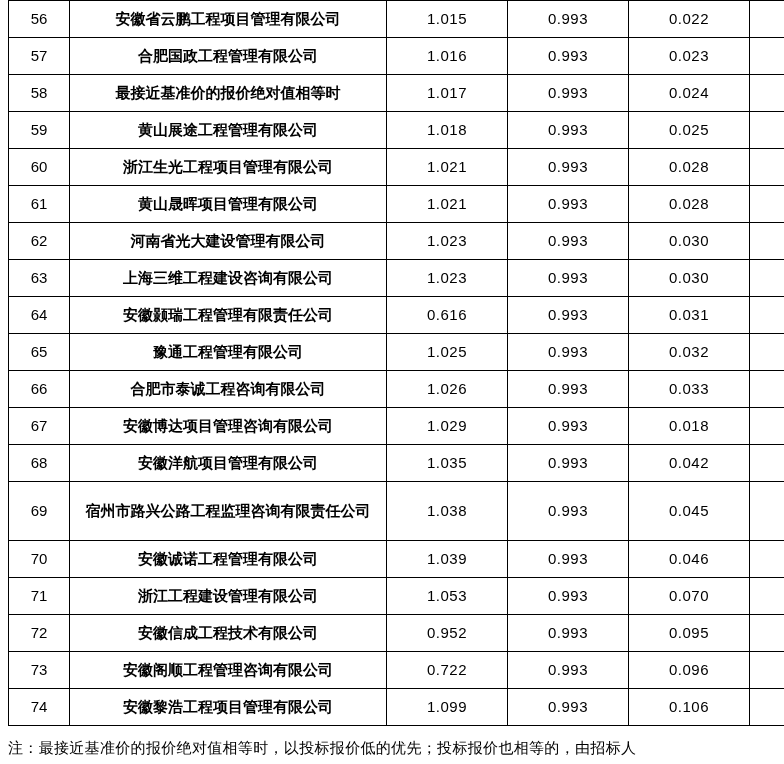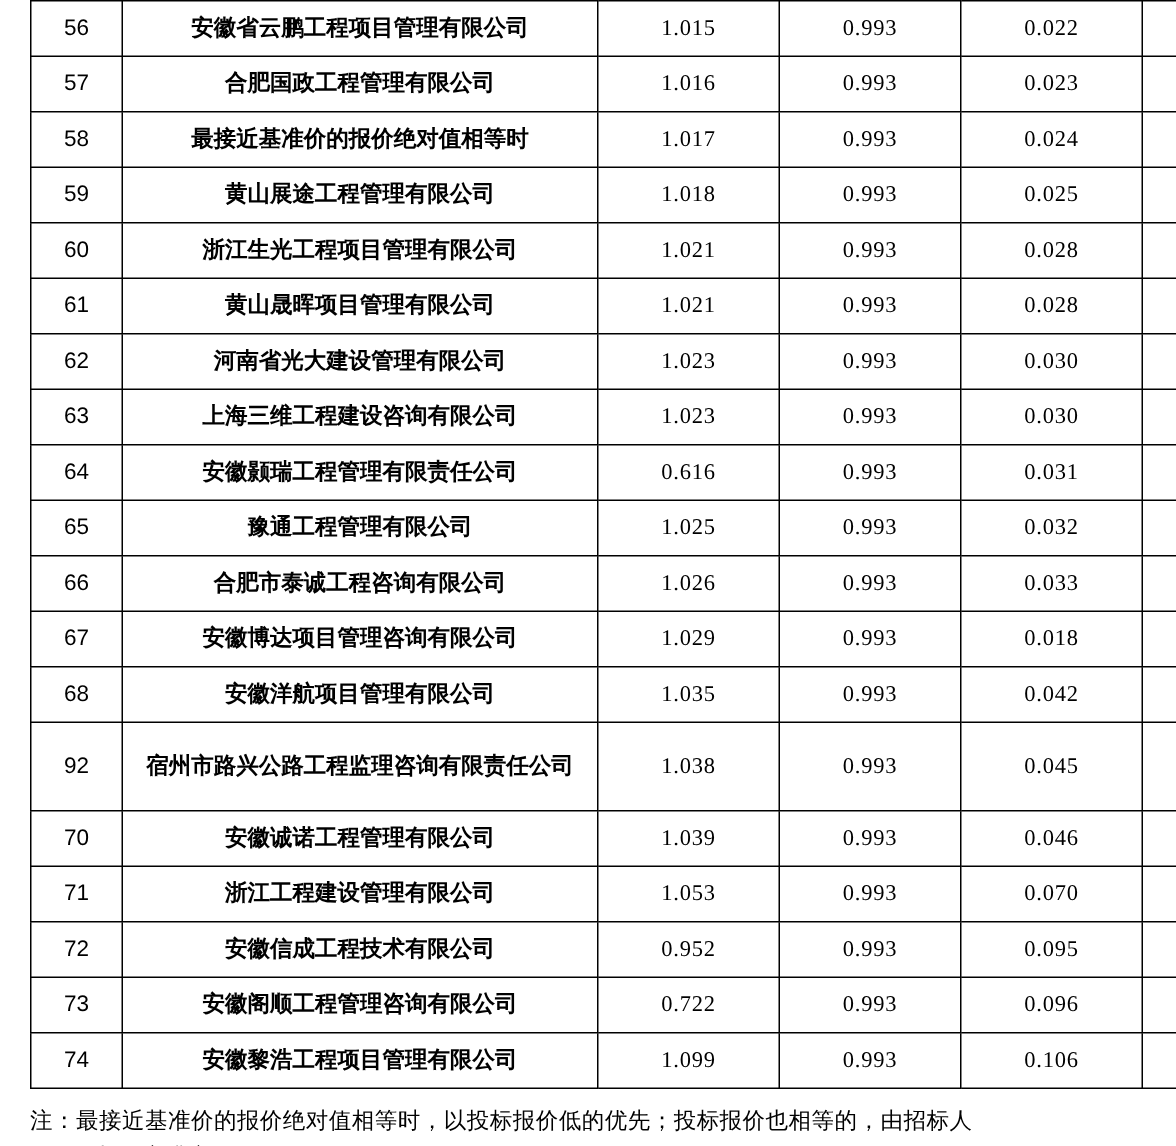--- a/index.html
+++ b/index.html
@@ -12,21 +12,20 @@
     background: #ffffff;
     font-family: "Liberation Sans", sans-serif;
     color: #000000;
     overflow: hidden;
   }
   .page {
     width: 644px;
     height: 764px;
     position: relative;
     box-sizing: border-box;
-    margin-left: 12px;
   }
   table.bid-table {
     border-collapse: collapse;
     width: 768px;
     margin: 0 8px 0 8px;
     table-layout: fixed;
   }
   table.bid-table td {
     border: 1px solid #000000;
     height: 34px;
@@ -39,21 +38,21 @@
   td.col-index {
     width: 56px;
   }
   td.col-name {
     width: 312px;
     font-size: 15px;
     font-weight: bold;
   }
   td.col-num {
     width: 116px;
-    font-family: Liberation Serif, serif;
+    font-family: Liberation Sans, sans-serif;
     font-size: 15px;
     letter-spacing: 0.5px;
   }
   td.col-last {
     width: 108px;
   }
   tr.tall td {
     height: 56px;
   }
   .note {
@@ -168,21 +167,21 @@
         </tr>
         <tr>
           <td class="col-index">68</td>
           <td class="col-name">安徽洋航项目管理有限公司</td>
           <td class="col-num">1.035</td>
           <td class="col-num">0.993</td>
           <td class="col-num">0.042</td>
           <td class="col-last"></td>
         </tr>
         <tr class="tall">
-          <td class="col-index">92</td>
+          <td class="col-index">69</td>
           <td class="col-name">宿州市路兴公路工程监理咨询有限责任公司</td>
           <td class="col-num">1.038</td>
           <td class="col-num">0.993</td>
           <td class="col-num">0.045</td>
           <td class="col-last"></td>
         </tr>
         <tr>
           <td class="col-index">70</td>
           <td class="col-name">安徽诚诺工程管理有限公司</td>
           <td class="col-num">1.039</td>

